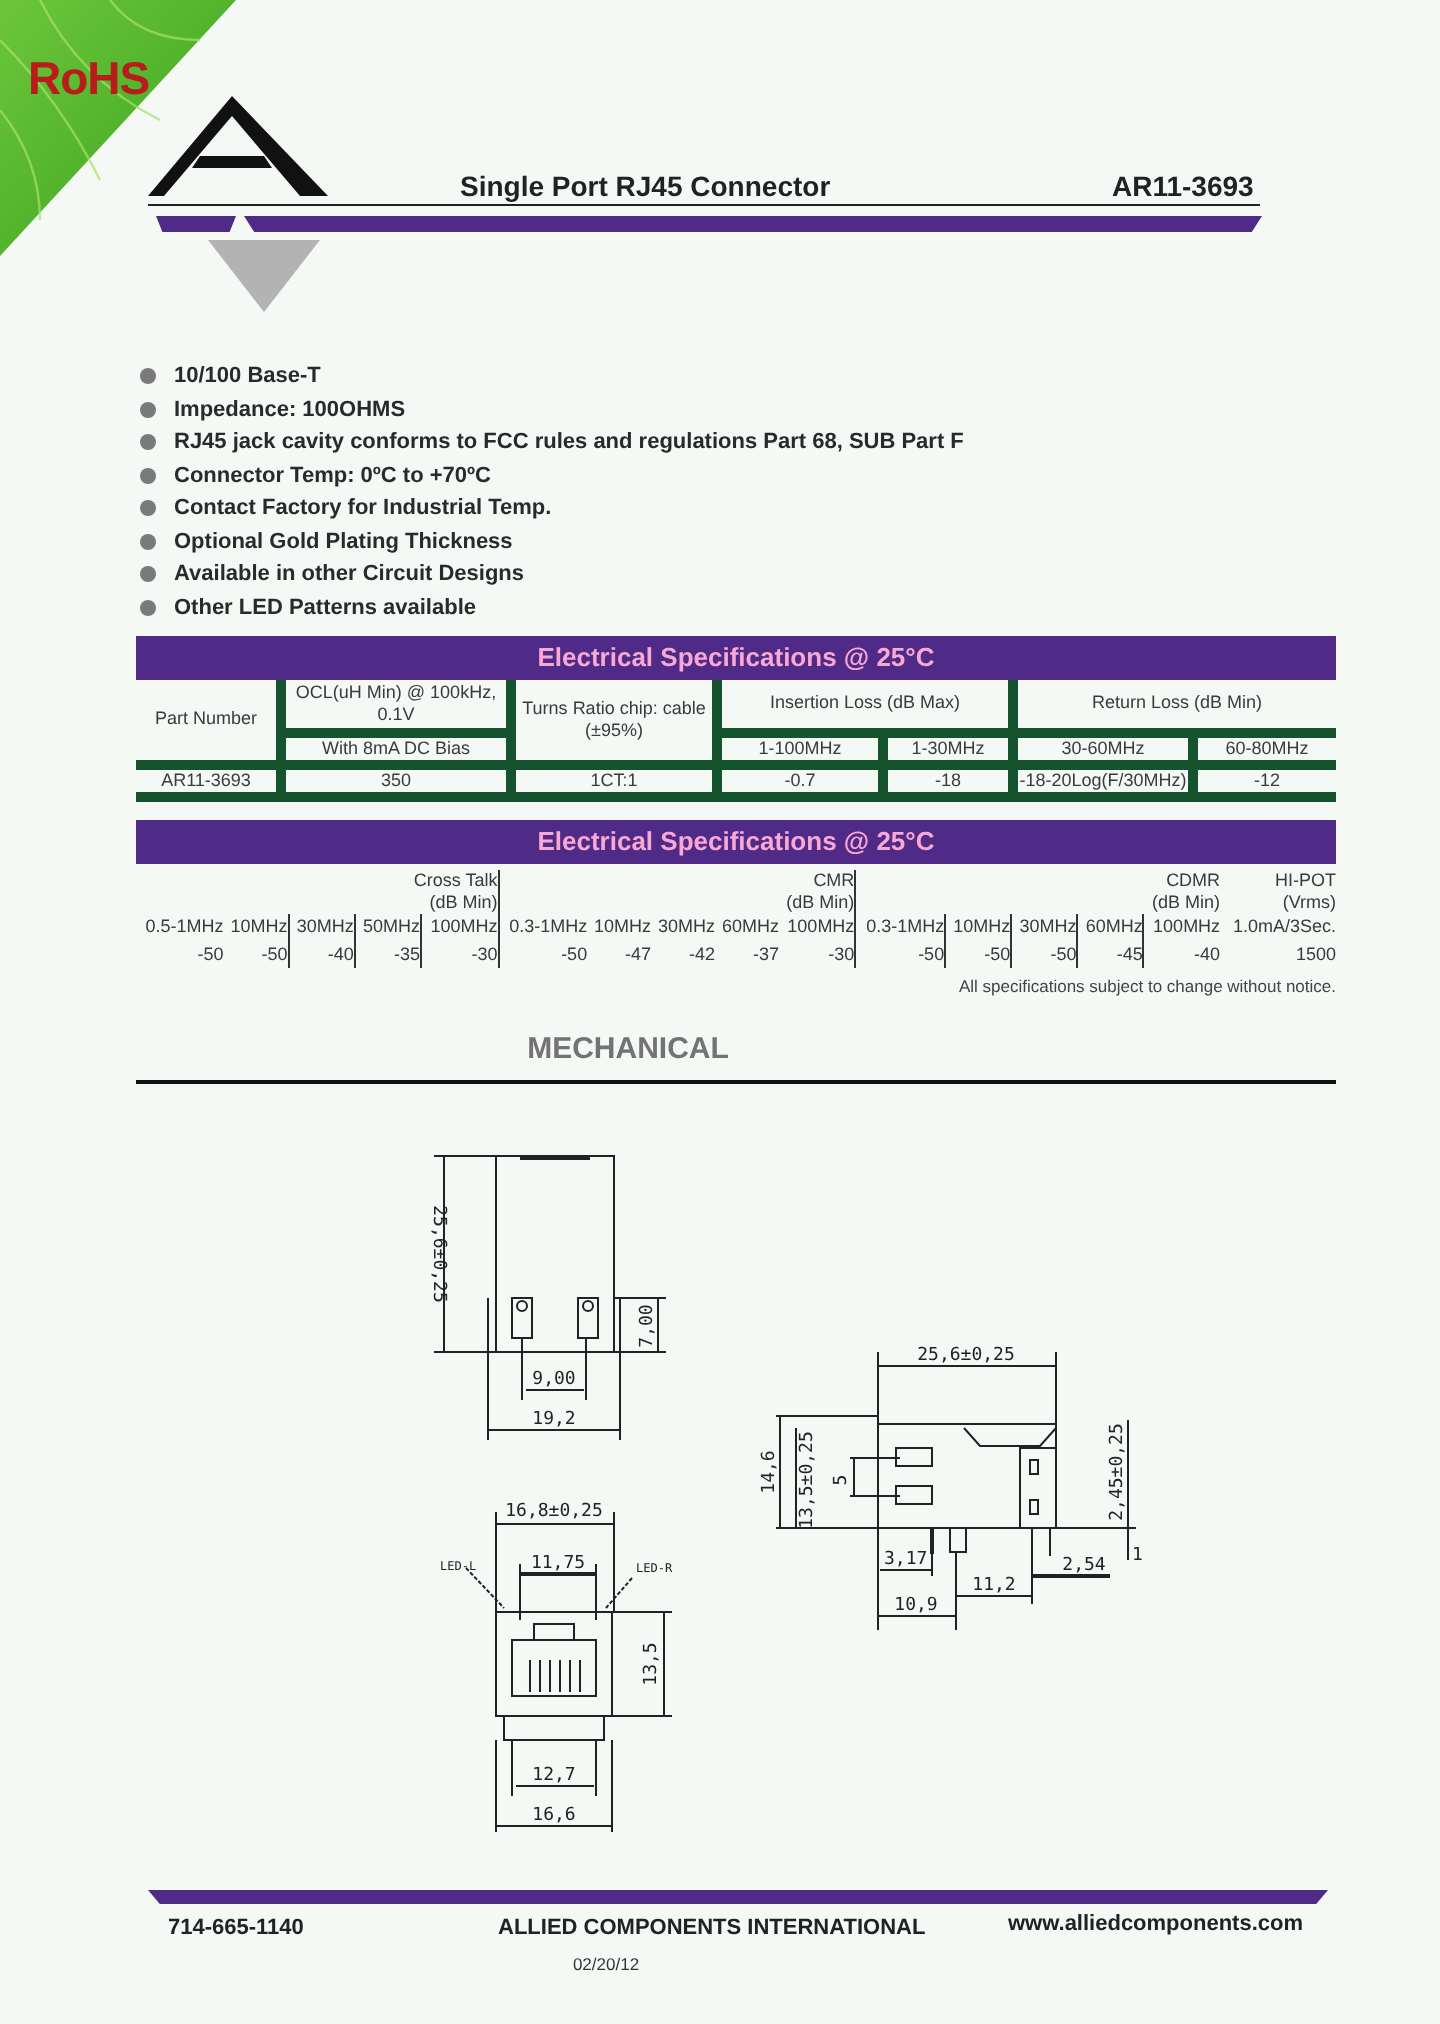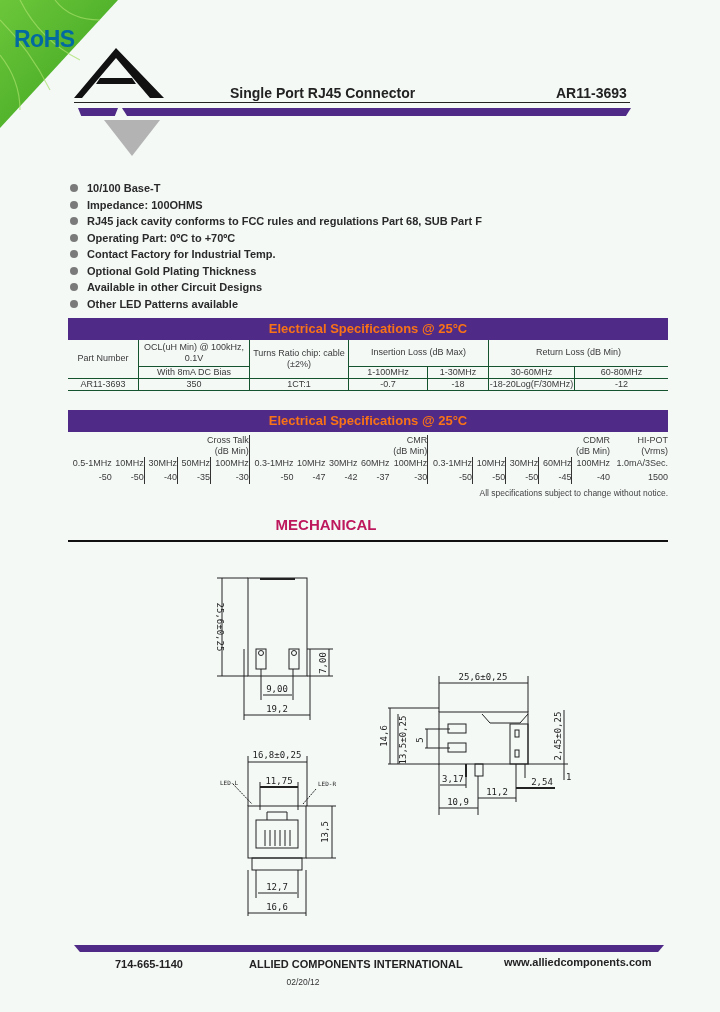--- a/index.html
+++ b/index.html
@@ -1,48 +1,48 @@
 <!DOCTYPE html>
 <html><head>
 <meta charset="utf-8">
 <style>
   html,body{margin:0;padding:0;}
   body{width:720px;height:1012px;background:#f4f9f6;position:relative;overflow:hidden;font-family:"Liberation Sans",sans-serif;color:#1a1a1a;}
   .abs{position:absolute;}
   
   #rohs-corner{left:0;top:0;width:130px;height:130px;}
-  #rohs-text{left:14px;top:26px;color:#0369a1;font-weight:bold;font-size:23px;letter-spacing:-0.5px;font-family:"Liberation Sans",sans-serif;}
+  #rohs-text{left:14px;top:26px;color:#b91c1c;font-weight:bold;font-size:23px;letter-spacing:-0.5px;font-family:"Liberation Sans",sans-serif;}
   
   #header-title{left:230px;top:85px;font-size:14px;font-weight:bold;color:#222;}
   #header-part{left:556px;top:85px;font-size:14px;font-weight:bold;color:#222;}
   #header-rule{left:74px;top:102px;width:556px;height:1px;background:#222;}
   #header-bar{left:122px;top:108px;width:509px;height:8px;background:#4f2a87;clip-path:polygon(0 0,100% 0,99% 100%,1% 100%);}
   #logo-bar{left:78px;top:108px;width:40px;height:8px;background:#4f2a87;clip-path:polygon(0 0,100% 0,92% 100%,8% 100%);}
   
   #features{left:70px;top:180px;}
   .feat{display:flex;align-items:center;height:16.5px;font-size:11px;font-weight:bold;color:#2a2a2a;}
   .bullet{width:8px;height:8px;border-radius:50%;background:#7a7a7a;margin-right:9px;flex:0 0 auto;}
   
-  .spec-head{background:#4f2a87;color:#f97316;font-weight:bold;font-size:13px;text-align:center;height:22px;line-height:22px;}
+  .spec-head{background:#4f2a87;color:#f9a8d4;font-weight:bold;font-size:13px;text-align:center;height:22px;line-height:22px;}
   table.spec{border-collapse:collapse;width:100%;font-size:9px;color:#3a3a3a;}
   table.spec td{text-align:center;padding:0;line-height:11px;}
   #t1{left:68px;top:318px;width:600px;}
-  #t1 table td{border:1px solid #14532d;}
+  #t1 table td{border:5px solid #14532d;}
   #t1 table tr:first-child td{border-top:none;}
   #t2{left:68px;top:410px;width:600px;}
   #t2 table td{border:none;text-align:right;}
   #t2 .vl{border-left:1px solid #333 !important;}
   #t2-note{right:52px;top:488px;font-size:8.5px;color:#444;}
   
-  #mech-title{left:16px;width:620px;text-align:center;top:516px;font-size:15px;font-weight:bold;color:#be185d;}
+  #mech-title{left:4px;width:620px;text-align:center;top:516px;font-size:15px;font-weight:bold;color:#737373;}
   #mech-rule{left:68px;top:540px;width:600px;height:2px;background:#111;}
   .dim{font-family:"DejaVu Sans Mono",monospace;font-size:9px;fill:#222;}
   
   #footer-bar{left:74px;top:945px;width:590px;height:7px;background:#4f2a87;clip-path:polygon(0 0,100% 0,99% 100%,1% 100%);}
-  #footer-phone{left:84px;top:958px;font-size:11px;font-weight:bold;color:#222;margin-left:31px;}
+  #footer-phone{left:84px;top:958px;font-size:11px;font-weight:bold;color:#222;}
   #footer-company{left:249px;top:958px;font-size:11px;font-weight:bold;color:#222;}
   #footer-web{left:504px;top:956px;font-size:11px;font-weight:bold;color:#222;}
   #footer-date{left:0;width:606px;text-align:center;top:977px;font-size:8.5px;color:#333;}
 </style>
 </head>
 <body>
 
 <svg id="rohs-corner" class="abs" viewBox="0 0 130 130">
   <defs>
     <linearGradient id="lg" x1="0" y1="0" x2="1" y2="1">
@@ -80,21 +80,21 @@
   <div class="feat">
       <span class="bullet"></span>
       <span>Impedance: 100OHMS</span>
     </div>
   <div class="feat">
       <span class="bullet"></span>
       <span>RJ45 jack cavity conforms to FCC rules and regulations Part 68, SUB Part F</span>
     </div>
   <div class="feat">
       <span class="bullet"></span>
-      <span>Operating Part: 0ºC to +70ºC</span>
+      <span>Connector Temp: 0ºC to +70ºC</span>
     </div>
   <div class="feat">
       <span class="bullet"></span>
       <span>Contact Factory for Industrial Temp.</span>
     </div>
   <div class="feat">
       <span class="bullet"></span>
       <span>Optional Gold Plating Thickness</span>
     </div>
   <div class="feat">
@@ -107,21 +107,21 @@
     </div>
 </div>
 
 <div id="t1" class="abs">
   <div class="spec-head">Electrical Specifications @ 25°C</div>
   <table class="spec">
     <tbody>
         <tr style="height:26px;">
       <td rowspan="2" style="width:70px;border-left:none;">Part Number</td>
       <td style="width:110px;">OCL(uH Min) @ 100kHz, 0.1V</td>
-      <td rowspan="2" style="width:98px;">Turns Ratio chip: cable (±2%)</td>
+      <td rowspan="2" style="width:98px;">Turns Ratio chip: cable (±95%)</td>
       <td colspan="2">Insertion Loss (dB Max)</td>
       <td colspan="2" style="border-right:none;">Return Loss (dB Min)</td>
     </tr>
     <tr style="height:12px;">
       <td>With 8mA DC Bias</td>
       <td style="width:78px;">1-100MHz</td>
       <td style="width:60px;">1-30MHz</td>
       <td style="width:85px;">30-60MHz</td>
       <td style="border-right:none;">60-80MHz</td>
     </tr>

